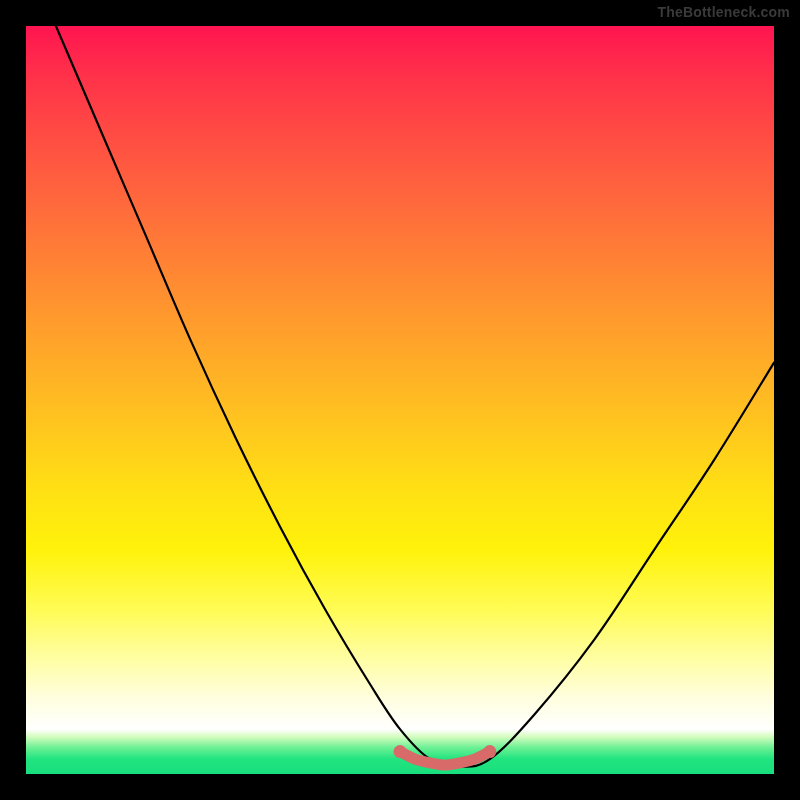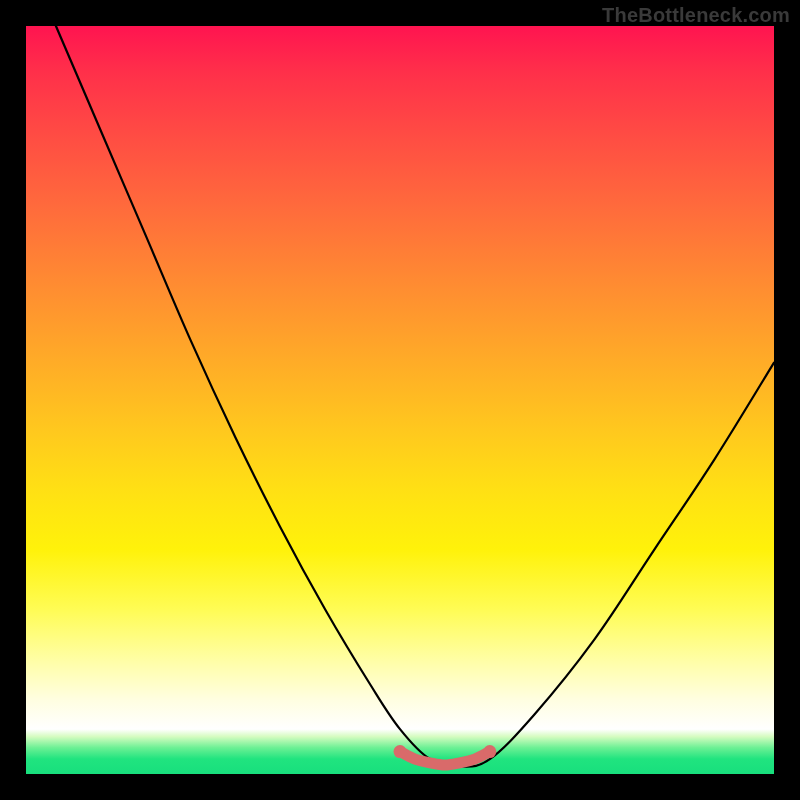--- a/index.html
+++ b/index.html
@@ -15,21 +15,21 @@
     position: relative;
     width: 800px;
     height: 800px;
     background: #000;
   }
   .watermark {
     position: absolute;
     top: 4px;
     right: 10px;
     color: #3a3a3a;
-    font-size: 20px;
+    font-size: 14px;
     font-weight: 600;
     letter-spacing: 0.2px;
     user-select: none;
   }
   .plot-area {
     position: absolute;
     left: 26px;
     top: 26px;
     width: 748px;
     height: 748px;

